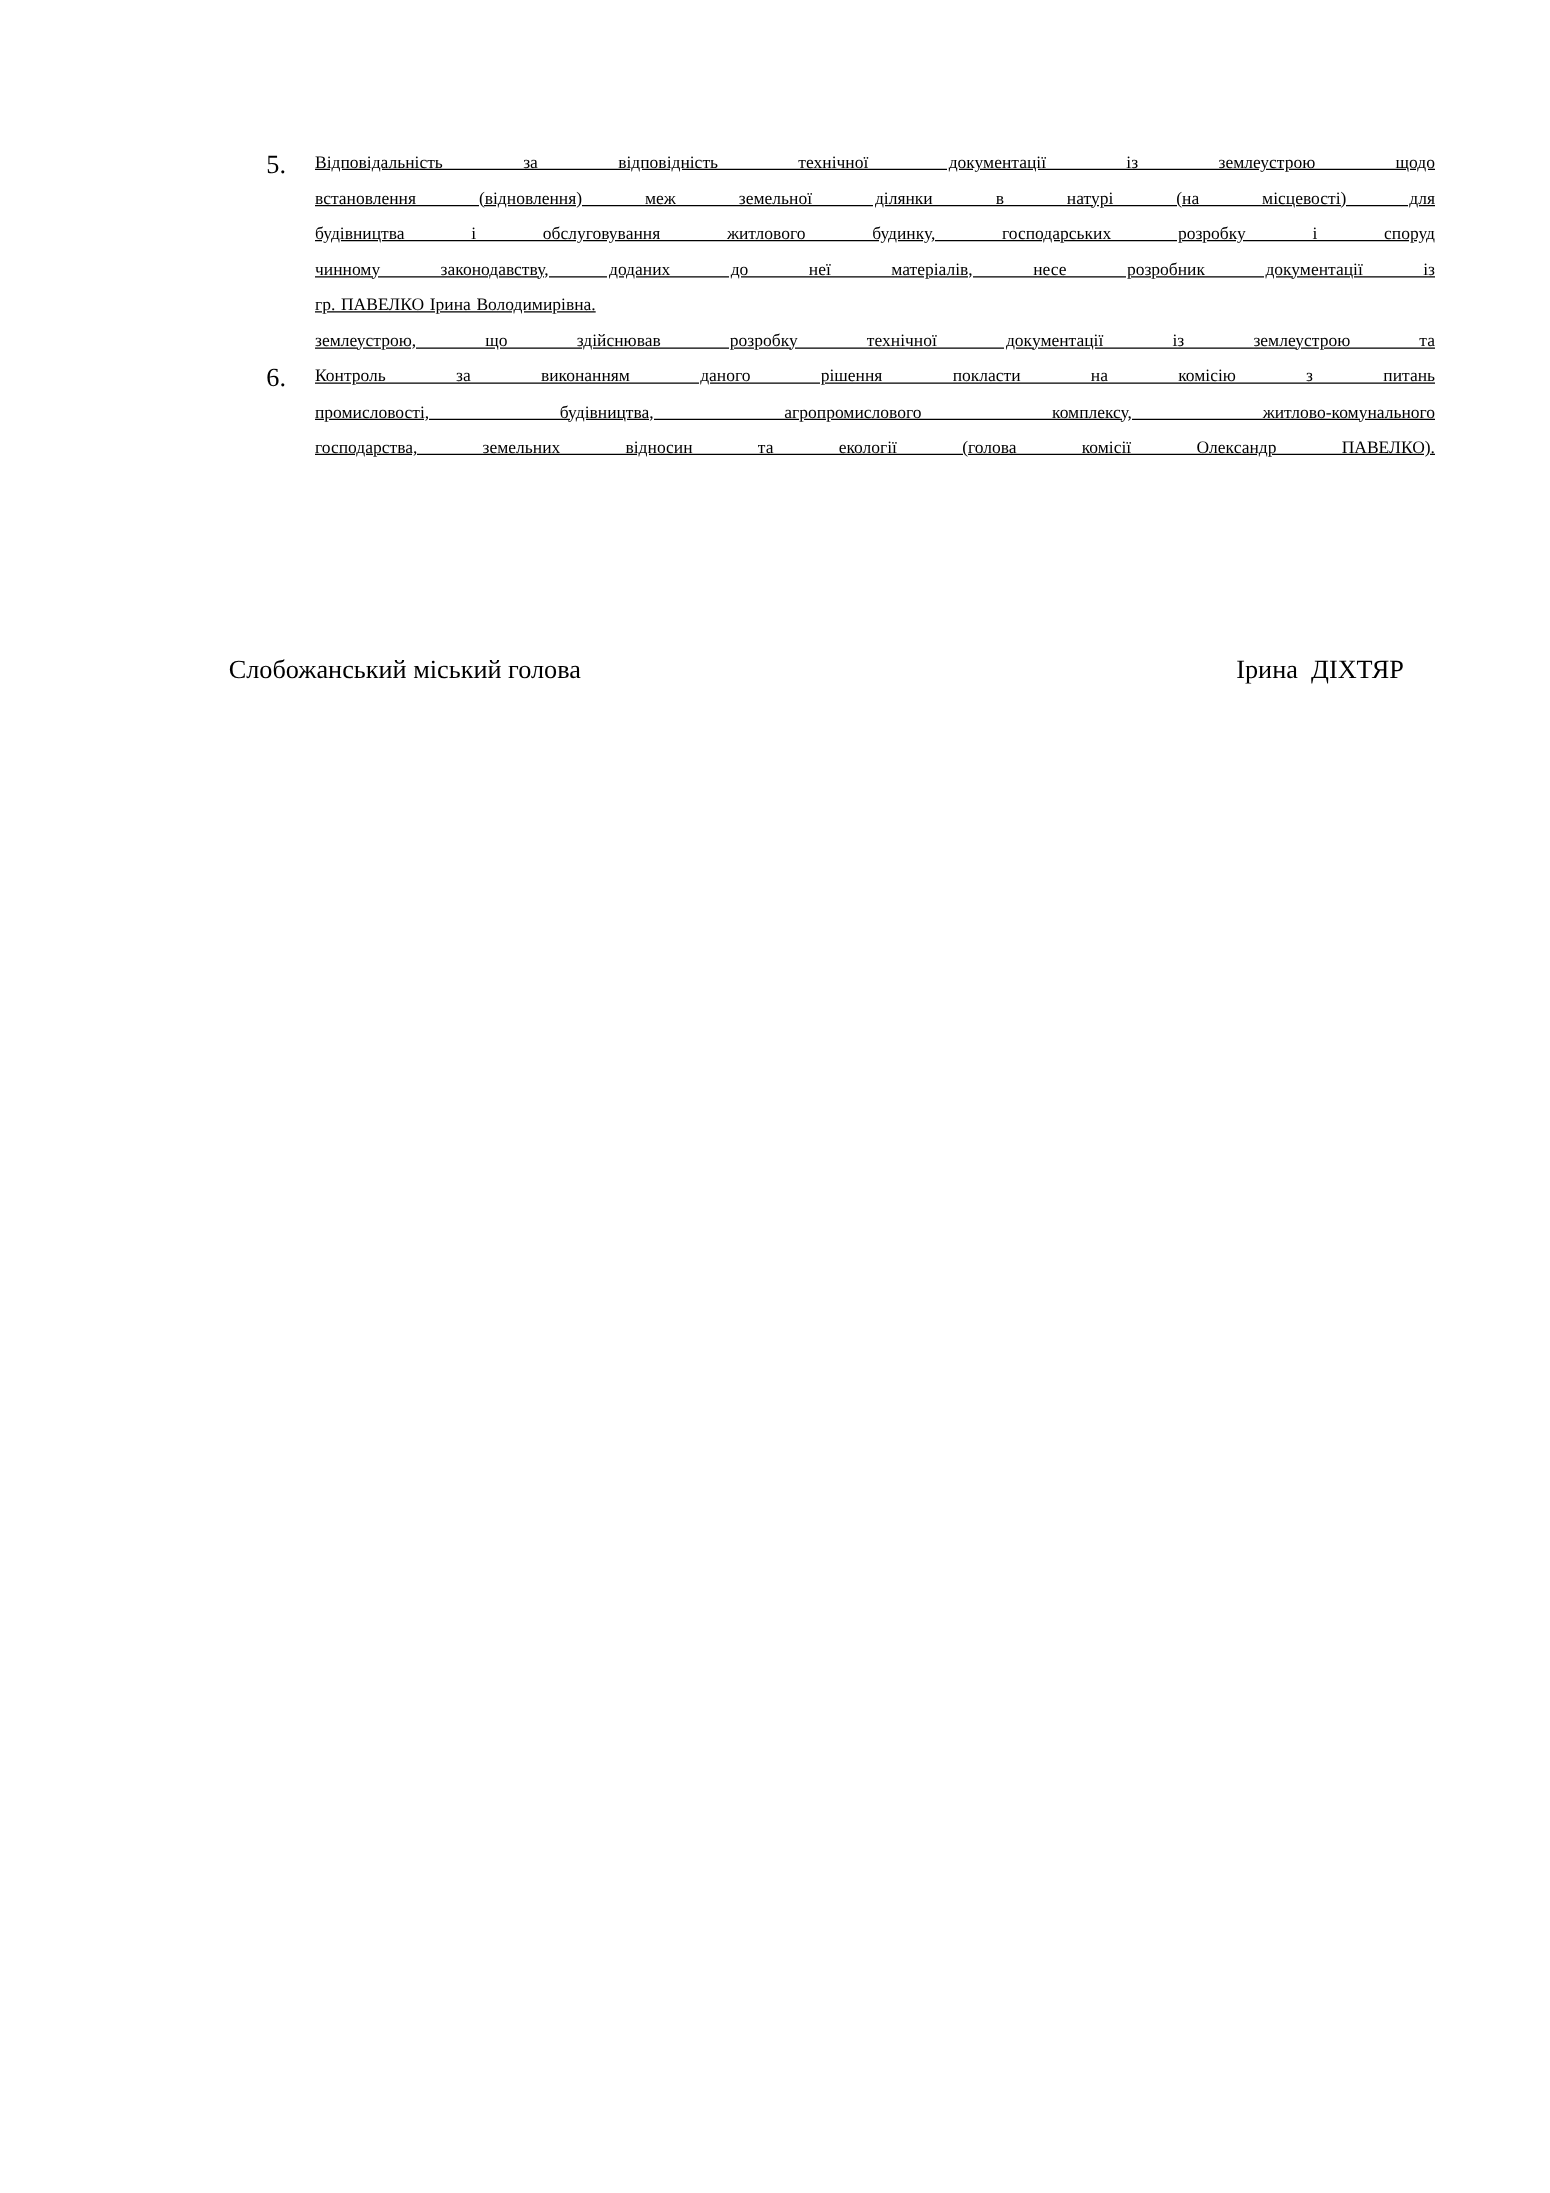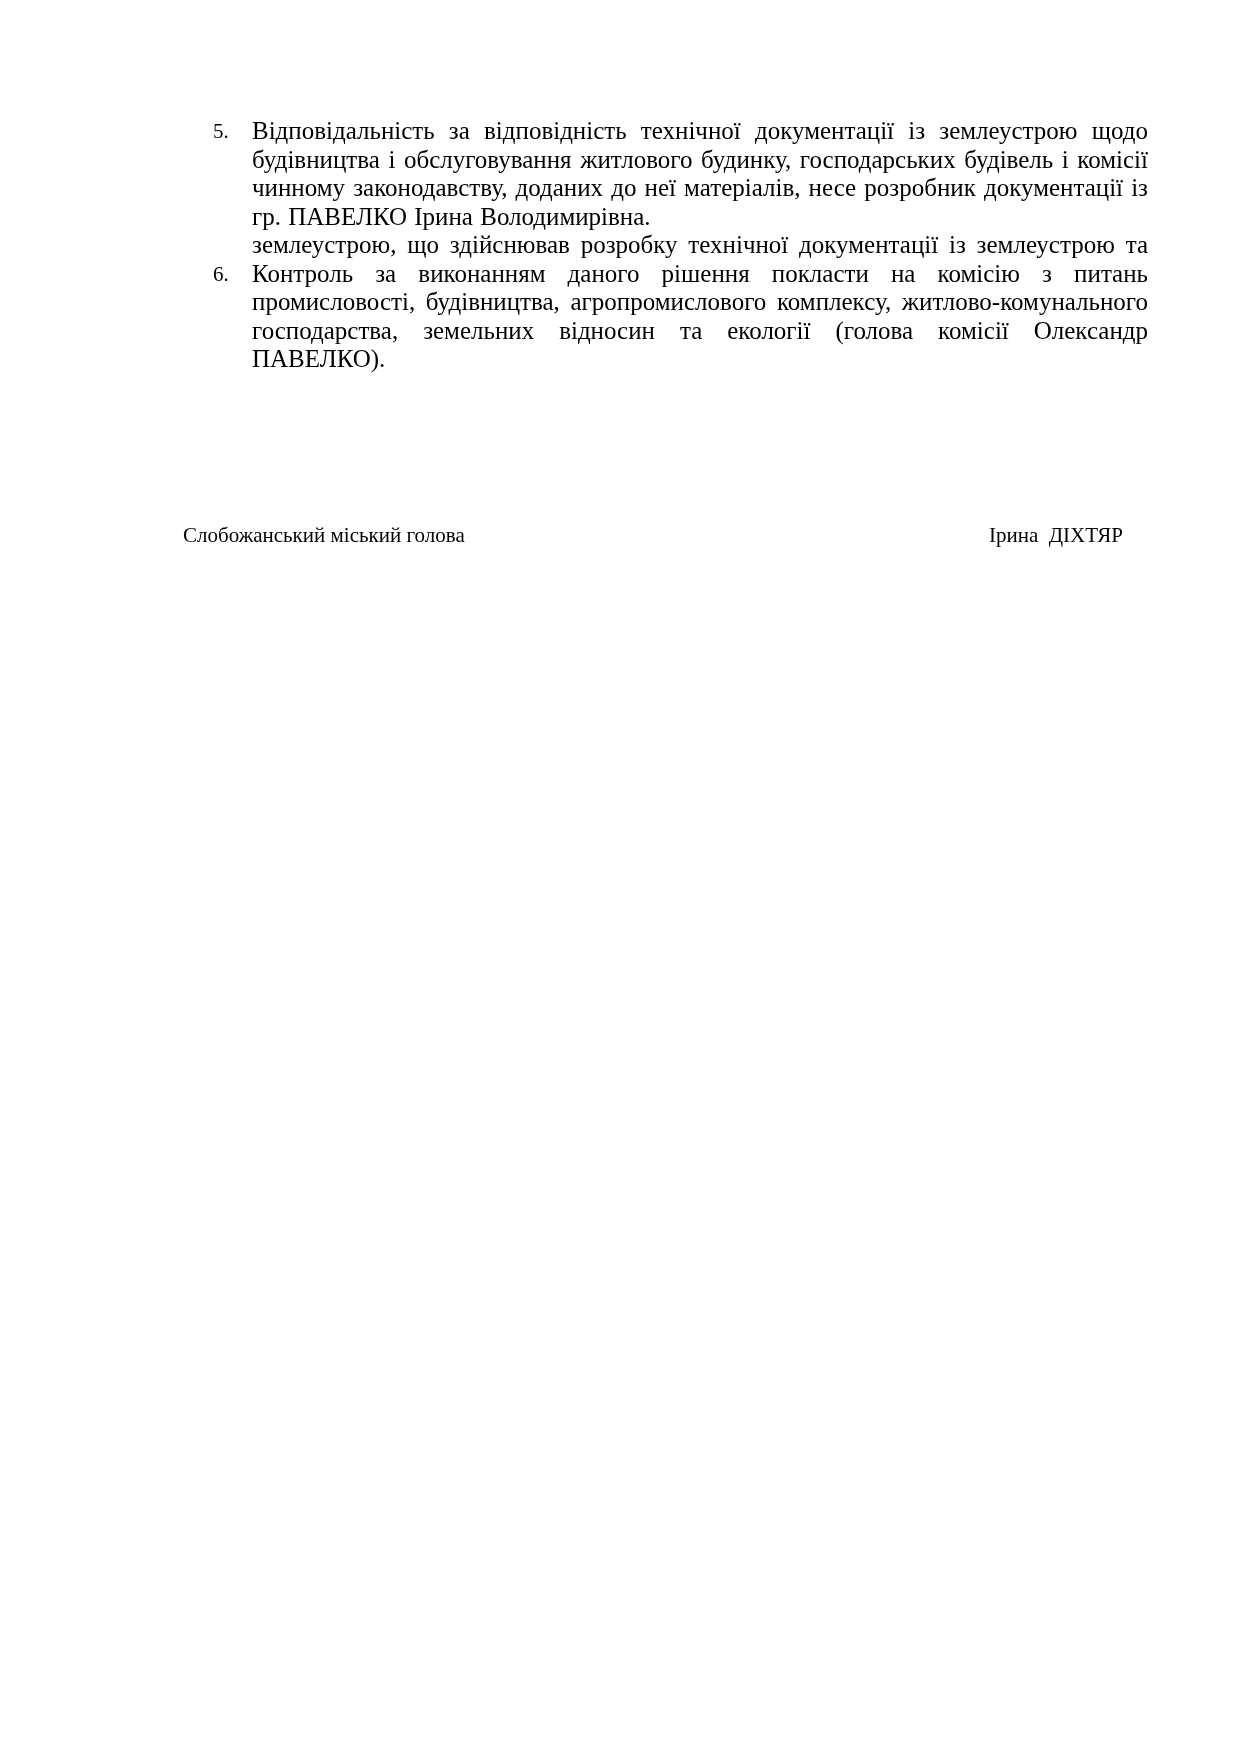--- a/index.html
+++ b/index.html
@@ -26,25 +26,26 @@
     position: relative;
   }
   .item-number {
     position: absolute;
     left: -39px;
     top: 0;
     font-size: 21px;
     line-height: 28.5px;
   }
   .text-line {
-    font-size: 25px;
+    font-size: 14px;
     line-height: 28.5px;
     text-align: justify;
     text-align-last: justify;
     word-spacing: 1px;
+    text-decoration: underline;
   }
   .text-line.last-left {
     text-align-last: left;
   }
   .signature-row {
     position: absolute;
     left: 183px;
     right: 117px;
     top: 521px;
     display: flex;
@@ -61,21 +62,22 @@
 <body>
 
 <div class="page">
 
   <div class="numbered-list">
 
     <div class="list-item">
       <span class="item-number">5.</span>
       <div class="item-lines">
         <div class="text-line">Відповідальність за відповідність технічної документації із землеустрою щодо</div>
-        <div class="text-line">будівництва і обслуговування житлового будинку, господарських будівель і комісії</div>
+        <div class="text-line">встановлення (відновлення) меж земельної ділянки в натурі (на місцевості) для</div>
+        <div class="text-line">будівництва і обслуговування житлового будинку, господарських розробку і споруд</div>
         <div class="text-line">чинному законодавству, доданих до неї матеріалів, несе розробник документації із</div>
         <div class="text-line last-left">гр. ПАВЕЛКО Ірина Володимирівна.</div>
         <div class="text-line">землеустрою, що здійснював розробку технічної документації із землеустрою та</div>
       </div>
     </div>
 
     <div class="list-item">
       <span class="item-number">6.</span>
       <div class="item-lines">
         <div class="text-line">Контроль за виконанням даного рішення покласти  на  комісію з питань</div>

